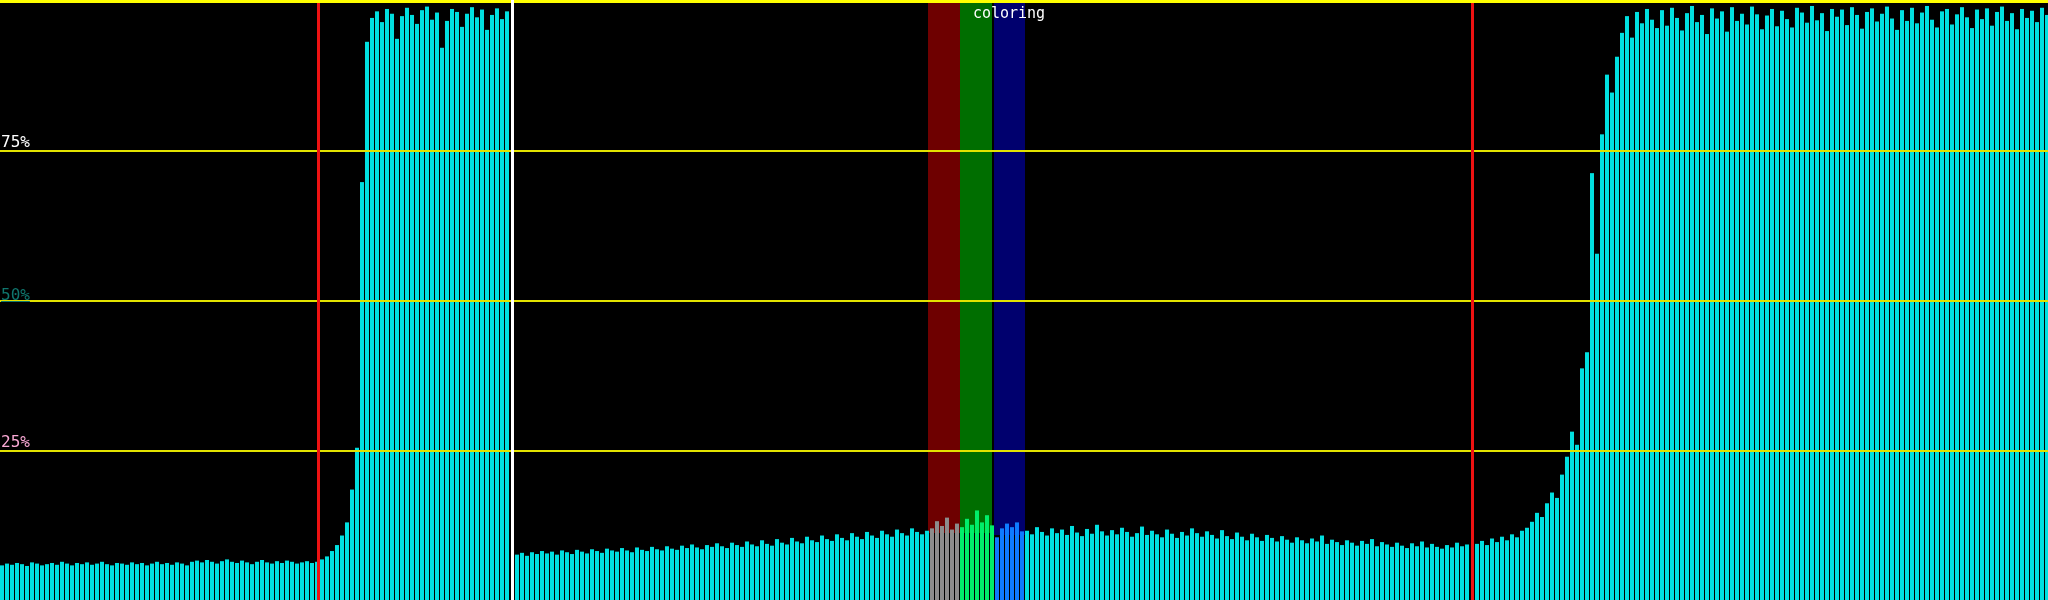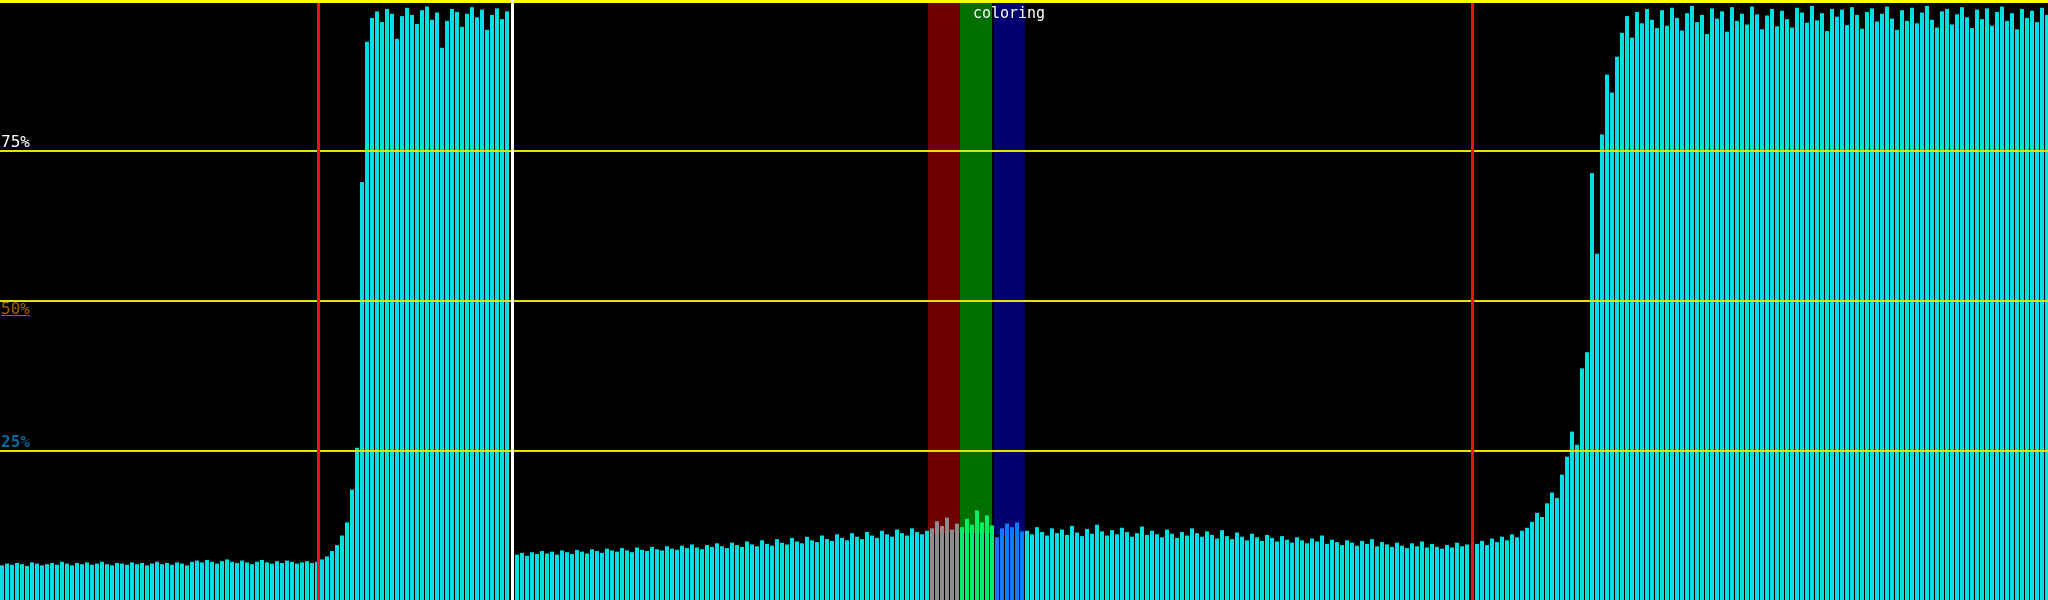--- a/index.html
+++ b/index.html
@@ -448,16 +448,16 @@
       <rect x="2045" y="14.940000000000055" width="4" height="585.06" fill="#00e0e0"></rect>
       <rect x="0" y="0" width="2048" height="3" fill="#ffff00"></rect>
       <rect x="0" y="150" width="2048" height="2" fill="#e3e300"></rect>
       <rect x="0" y="300" width="2048" height="2" fill="#e3e300"></rect>
       <rect x="0" y="450" width="2048" height="2" fill="#e3e300"></rect>
       <rect x="317" y="3" width="3" height="597" fill="#ee1212"></rect>
       <rect x="511" y="0" width="3" height="600" fill="#ffffff"></rect>
       <rect x="1471" y="3" width="3" height="597" fill="#ee1212"></rect>
     </svg>
   <div class="ylabel" id="label-75" style="top: 135px; color: rgb(255, 255, 255);">75%</div>
-  <div class="ylabel" id="label-50" style="top: 302px; color: #a16207; text-decoration: underline;">50%</div>
-  <div class="ylabel" id="label-25" style="top: 435px; color: #0369a1; font-weight: bold;">25%</div>
+  <div class="ylabel" id="label-50" style="top: 288px; color: #0f766e; text-decoration: underline;">50%</div>
+  <div class="ylabel" id="label-25" style="top: 435px; color: #f9a8d4;">25%</div>
   <div id="coloring-label" style="left: 1009px; top: 6px; color: rgb(255, 255, 255);">coloring</div>
 </div>
 
 </body></html>

